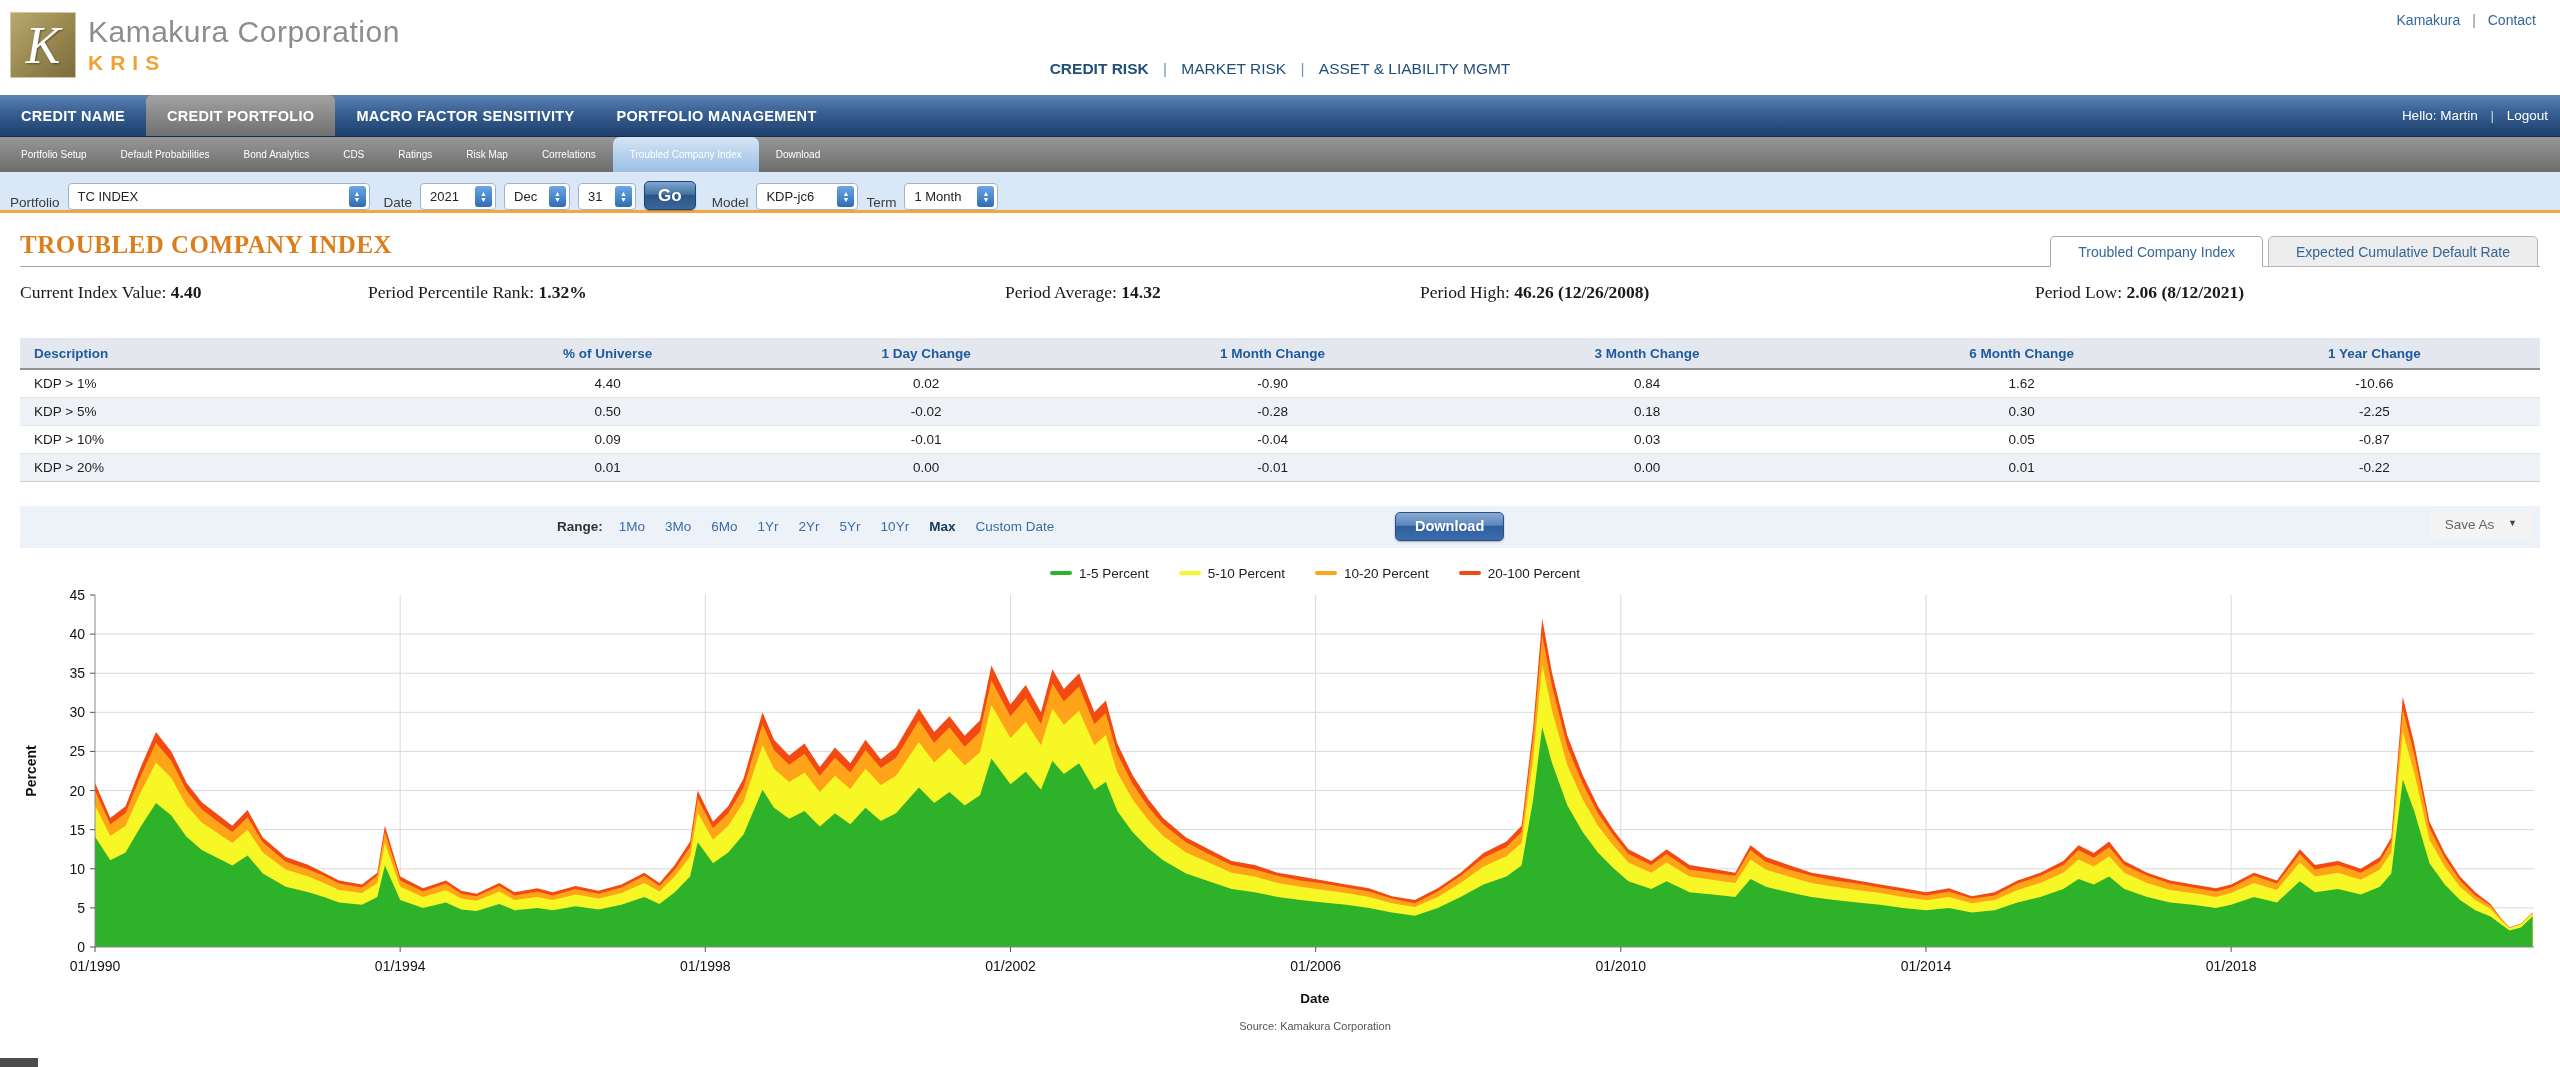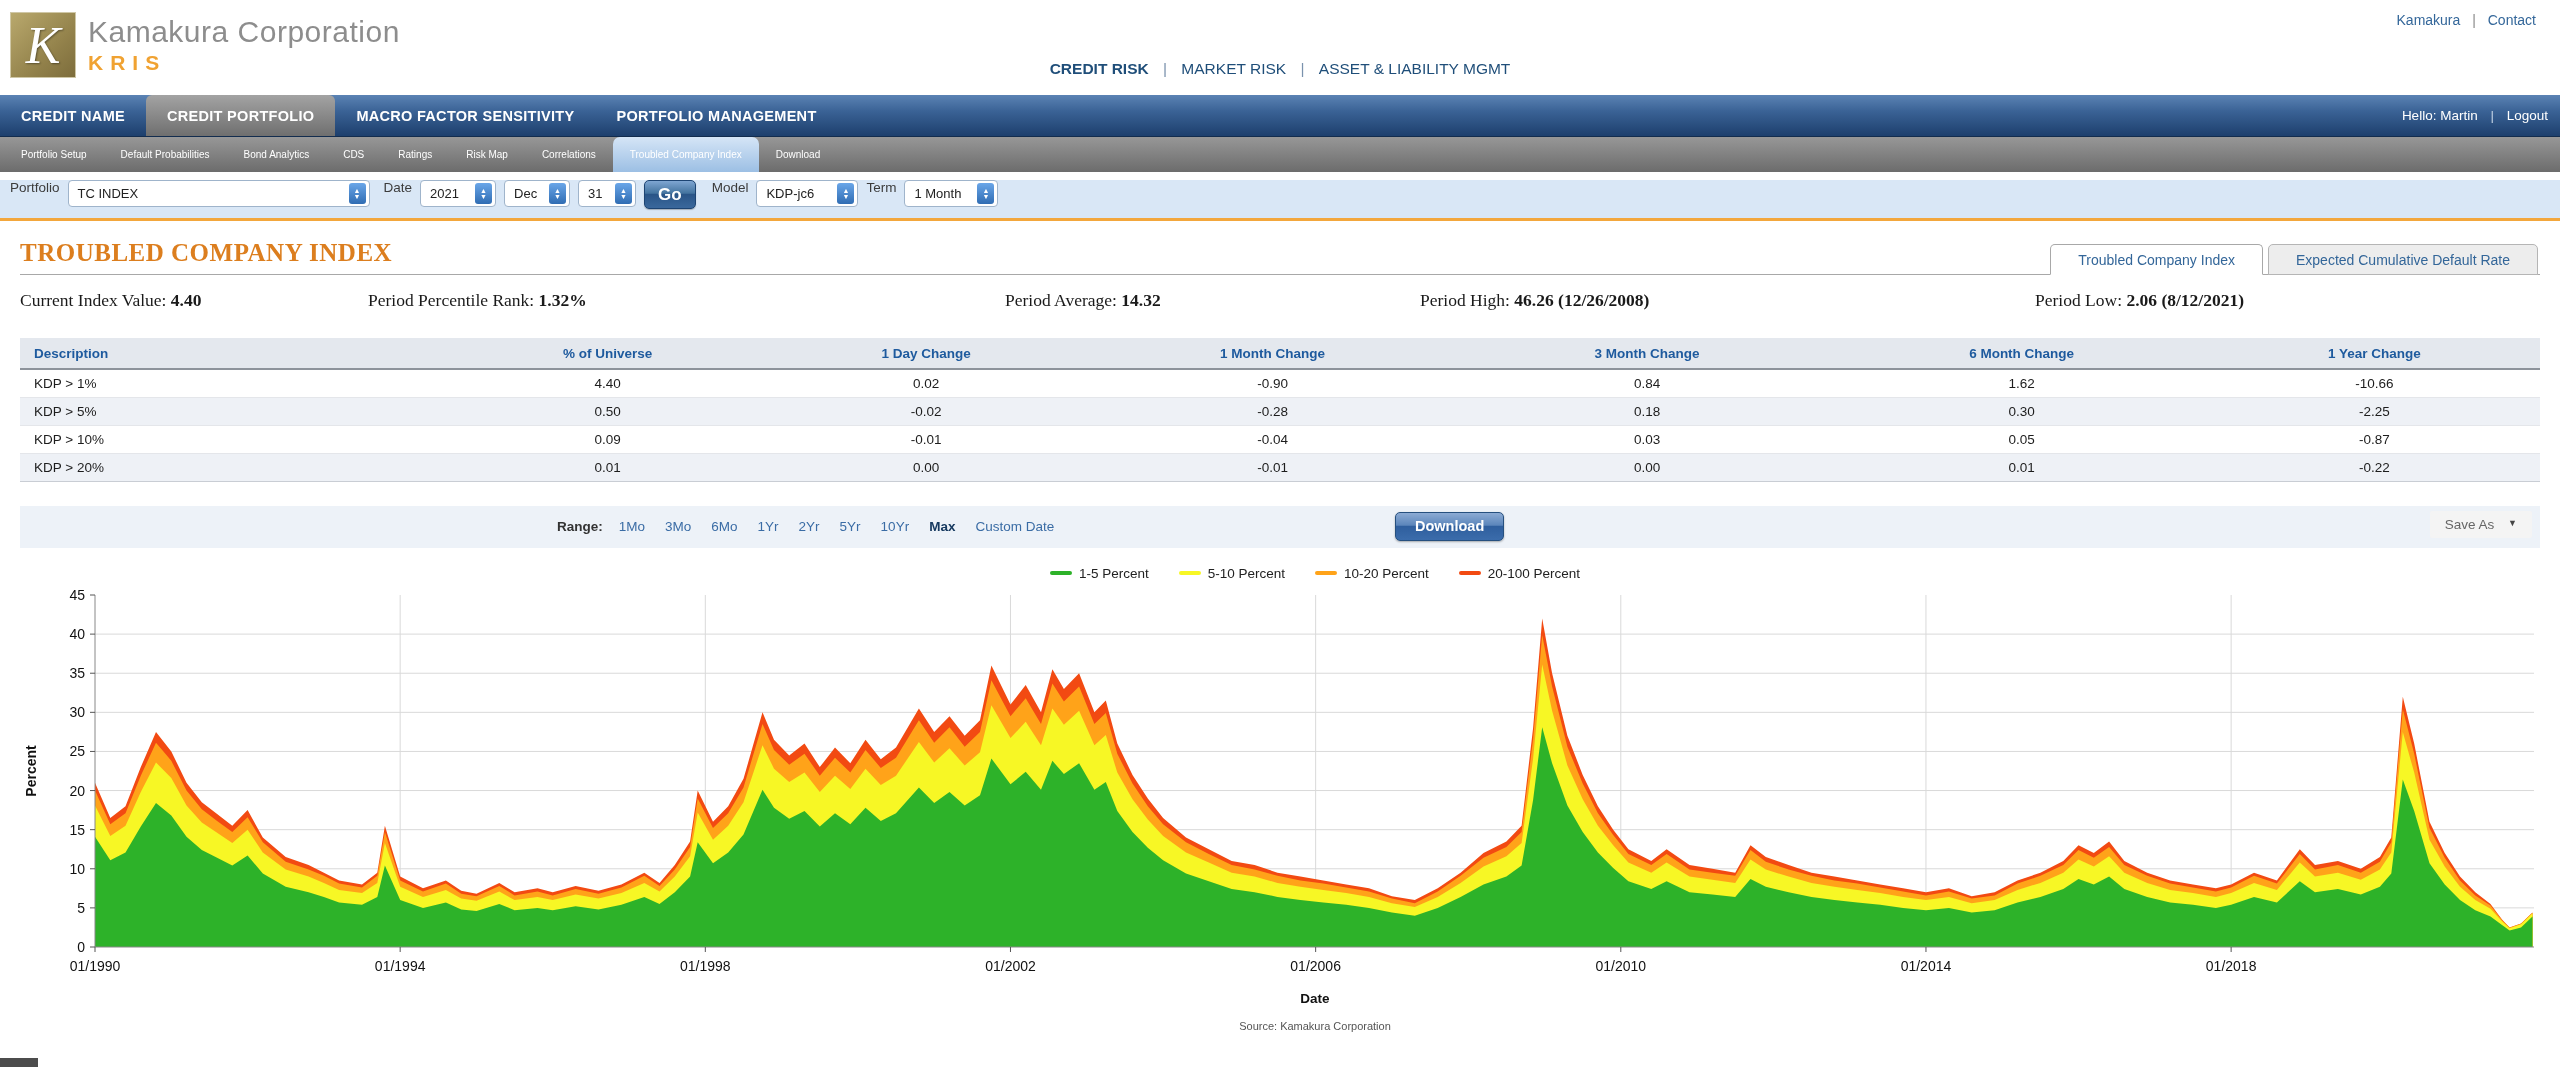--- a/index.html
+++ b/index.html
@@ -33,21 +33,21 @@
   .mainnav .nav-right { position:absolute; right:12px; top:0; line-height:42px; color:#fff; font-size:13.5px; }
   .mainnav .nav-right .sep { margin:0 9px; color:#c3d2e4; }
   .mainnav .nav-right .lnk { cursor:pointer; }
 
   
   .subnav { height:35px; background:linear-gradient(#979797,#6c6c6c); display:flex; align-items:stretch; padding-left:4px; }
   .subnav .item { color:#fff; font-size:10px; line-height:35px; padding:0 17px; cursor:pointer; }
   .subnav .item.active { background:linear-gradient(#d5e5f6,#9cbfe4); border-radius:7px 7px 0 0; }
 
   
-  .filterbar { height:38px; background:#d9e7f6; display:flex; align-items:flex-start; padding-left:10px; gap:8px;margin-top:8px; }
+  .filterbar { height:38px; background:#d9e7f6; display:flex; align-items:flex-end; padding-left:10px; gap:8px; }
   .filterbar .flabel { font-size:13.5px; color:#3c3c3c; }
   .sel { display:inline-flex; align-items:center; justify-content:space-between; background:#fff;
     border:1px solid #9fb4cb; border-radius:4px; height:27px; padding:0 3px 0 9px; gap:8px;
     font-size:13px; color:#222; cursor:pointer; }
   .stepper { width:17px; height:21px; border-radius:3px; background:linear-gradient(#6aa6e8,#2f6cb3);
     display:flex; flex-direction:column; align-items:center; justify-content:center; color:#fff; }
   .stepper span { font-size:7px; line-height:6px; }
   .go-btn { height:29px; padding:0 13px; border-radius:5px; border:1px solid #1d4472; color:#fff;
     font-weight:bold; font-size:17px; background:linear-gradient(#7fa6d2 0%,#44749f 45%,#2a5587 50%,#3a689c 100%);
     cursor:pointer; box-shadow:0 1px 1px rgba(0,0,0,.25); }
@@ -61,21 +61,21 @@
   .tabs { position:absolute; right:2px; bottom:-1px; display:flex; gap:5px; }
   .tab { height:31px; line-height:30px; padding:0 27px; font-size:14px; color:#336699;
     border:1px solid #b5b5b5; border-radius:5px 5px 0 0; background:#ededed; cursor:pointer; }
   .tab.active { background:#fff; border-color:#a8a8a8; border-bottom:1px solid #fff; }
 
   .stats-row { position:relative; height:26px; margin-top:15px; font-family:"Liberation Serif",serif;
     font-size:17.5px; color:#1a1a1a; }
   .stat { position:absolute; top:0; white-space:nowrap; }
   .stat b { font-weight:bold; }
 
-  table.kdp { width:100%; border-collapse:collapse; margin-top:22px; }
+  table.kdp { width:100%; border-collapse:collapse; margin-top:30px; }
   table.kdp th { background:#e4e8ee; color:#1e5a9e; font-size:13.5px; font-weight:bold; height:31px;
     text-align:center; border-bottom:2px solid #8d939b; }
   table.kdp th:first-child { text-align:left; padding-left:14px; width:17%; }
   table.kdp td { font-size:13.5px; color:#1d1d1d; height:28px; text-align:center; border-bottom:1px solid #e4e6ea; }
   table.kdp td:first-child { text-align:left; padding-left:14px; }
   table.kdp tbody tr:nth-child(even) td { background:#eef1f6; }
   table.kdp tbody tr:last-child td { border-bottom:1px solid #c9cdd4; }
 
   .range-band { margin-top:24px; height:42px; background:#edf2f8; position:relative;
     display:flex; align-items:center; font-size:13.5px; }

